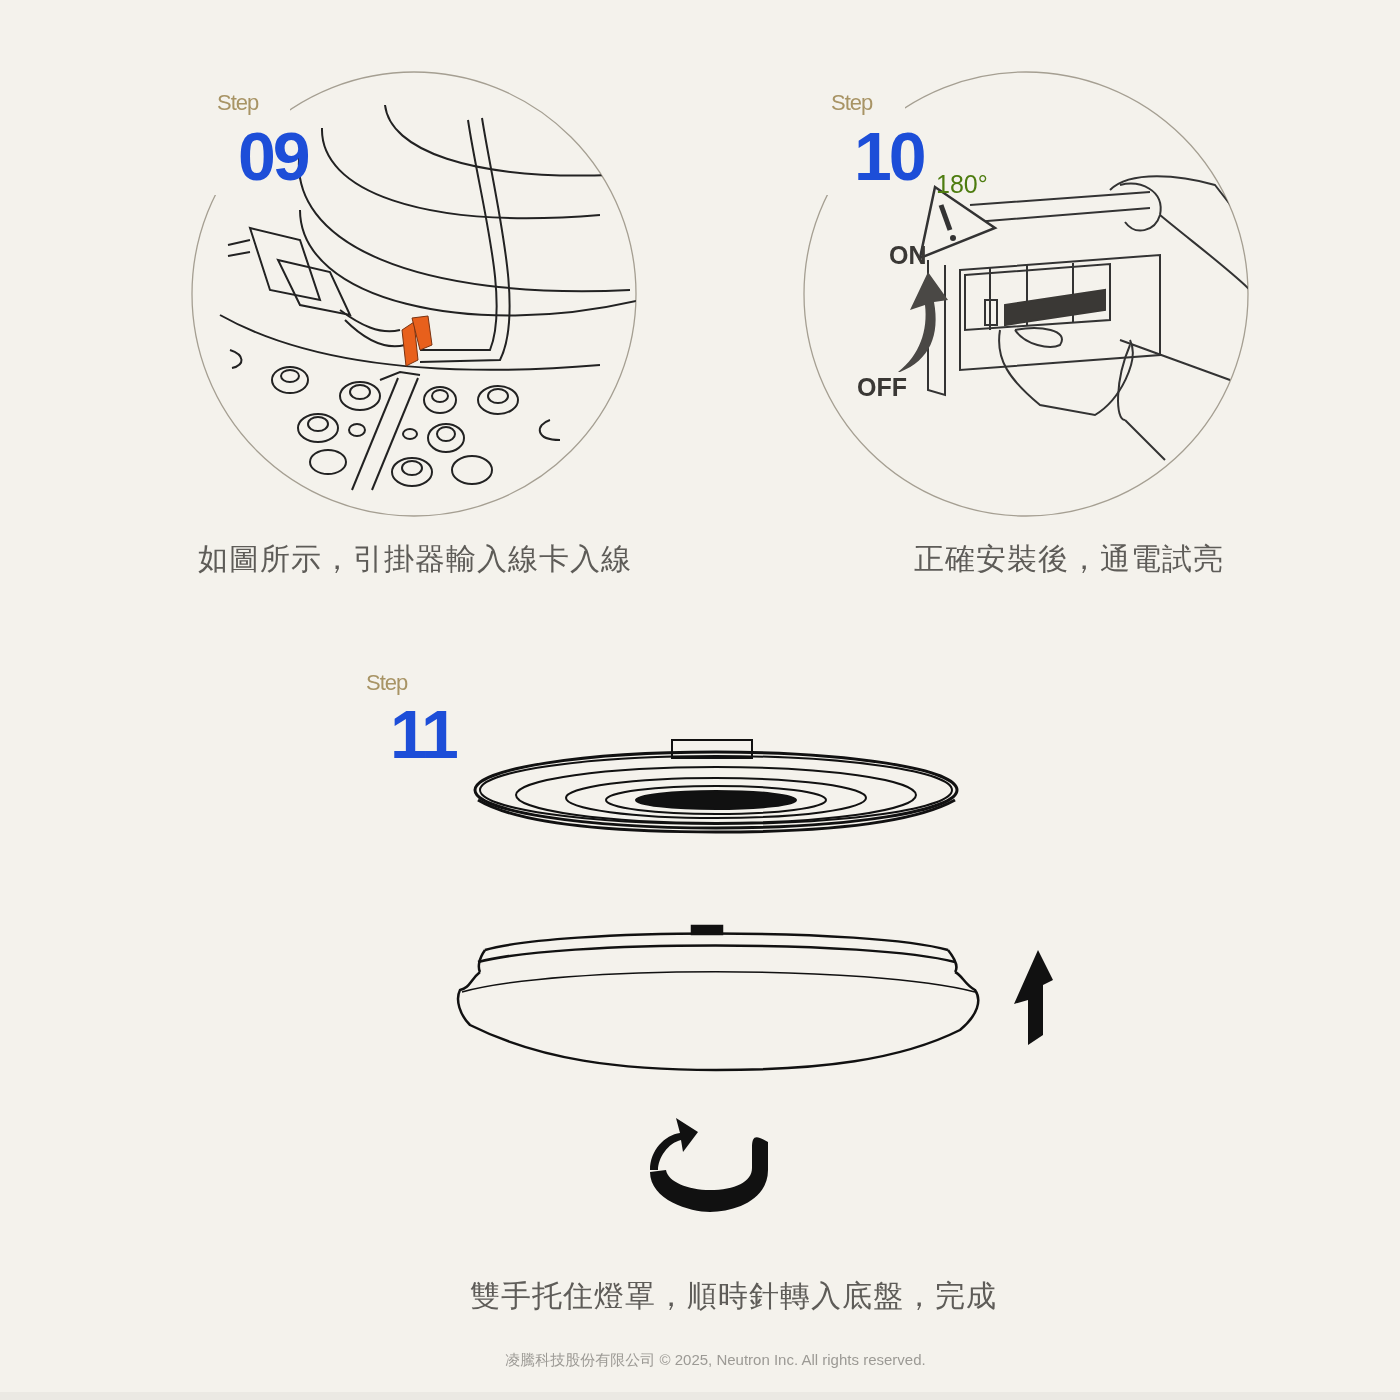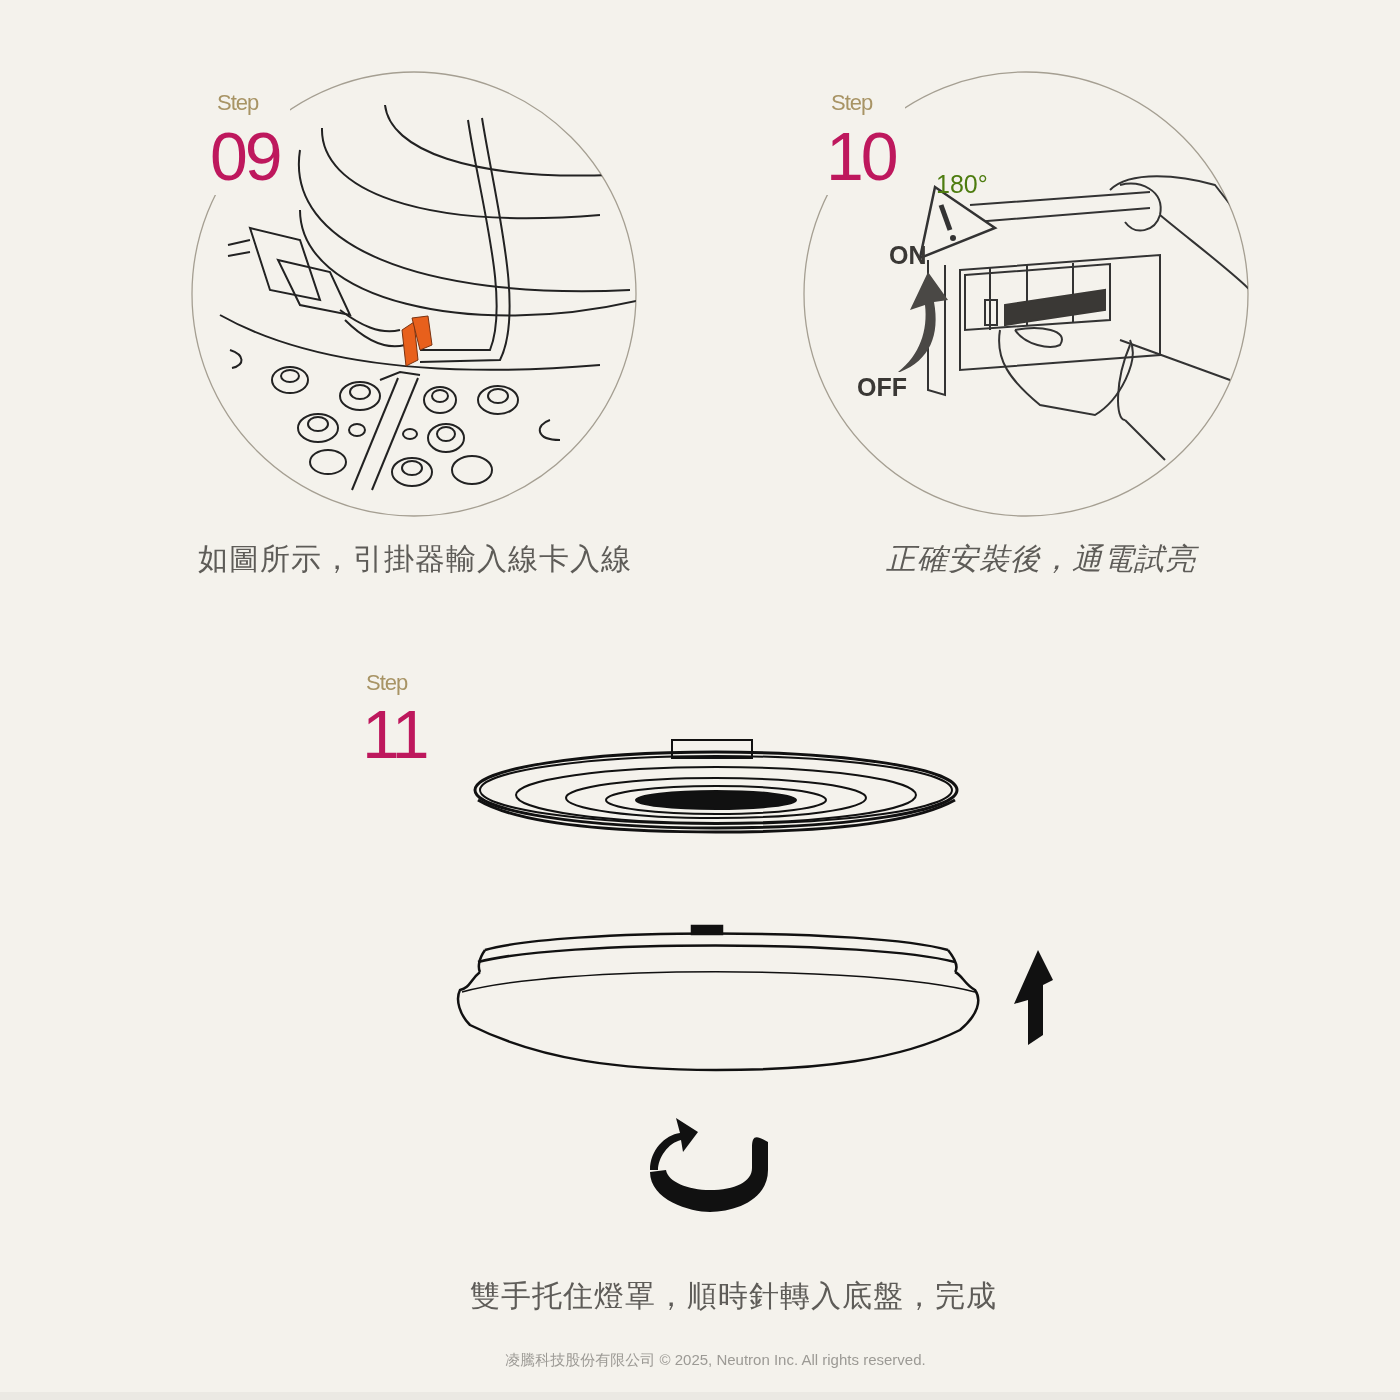--- a/index.html
+++ b/index.html
@@ -2,21 +2,21 @@
 <html><head>
 <meta charset="utf-8">
 <style>
   html, body { margin:0; padding:0; }
   body {
     width:1400px; height:1400px; background:#f4f2ec; position:relative; overflow:hidden;
     font-family:"Liberation Sans","DejaVu Sans",sans-serif;
   }
   .abs { position:absolute; }
   .step-word { color:#a89465; font-size:22px; letter-spacing:-1px; line-height:1; }
-  .step-num { color:#be185d; font-size:68px; font-weight:400; letter-spacing:-3px; line-height:1; }
+  .step-num { color:#1d4ed8; font-size:68px; font-weight:700; letter-spacing:-3px; line-height:1;margin-left:28px; }
   .caption { color:#5e5c58; font-size:30px; text-align:center; letter-spacing:1px; line-height:38px; }
   .footer { color:#9c9a95; font-size:15px; text-align:center; }
   svg { position:absolute; overflow:visible; }
   .bottom-strip { position:absolute; left:0; top:1392px; width:1400px; height:8px; background:#ebe9e3; }
 </style>
 </head>
 <body>
 
 <div>
   <svg style="left:0;top:0;" width="1400" height="1400">
@@ -118,21 +118,21 @@
       <circle cx="953" cy="238" r="3" fill="#333"></circle>
     </g>
 
     <path d="M898 372 C 920 355 928 330 925 305 L 910 310 L 928 272 L 948 300 L 934 302 C 940 335 930 360 900 372 Z" fill="#4a4845"></path>
   </svg>
   <div class="abs step-word" style="left:831px;top:92px;">Step</div>
   <div class="abs step-num" style="left:826px;top:122px;">10</div>
   <div class="abs" style="left:936px;top:170px;font-size:25px;color:#4d7c0f;">180°</div>
   <div class="abs" style="left:858px;top:241px;font-size:25px;font-weight:bold;color:#3a3835;margin-left:31px;">ON</div>
   <div class="abs" style="left:857px;top:373px;font-size:25px;font-weight:bold;color:#3a3835;text-align:right;">OFF</div>
-  <div class="abs caption" style="left:816px;top:540px;width:450px;font-style:italic;">正確安裝後，通電試亮</div>
+  <div class="abs caption" style="left:844px;top:540px;width:450px;">正確安裝後，通電試亮</div>
 </div>
 
 <div>
   <svg style="left:0;top:0;" width="1400" height="1400">
 
     <g fill="none" stroke="#111" stroke-width="2">
       <rect x="672" y="740" width="80" height="18" fill="#f4f2ec"></rect>
       <ellipse cx="716" cy="790" rx="241" ry="38" stroke-width="3"></ellipse>
       <ellipse cx="716" cy="790" rx="236" ry="34"></ellipse>
       <ellipse cx="716" cy="795" rx="200" ry="28"></ellipse>

